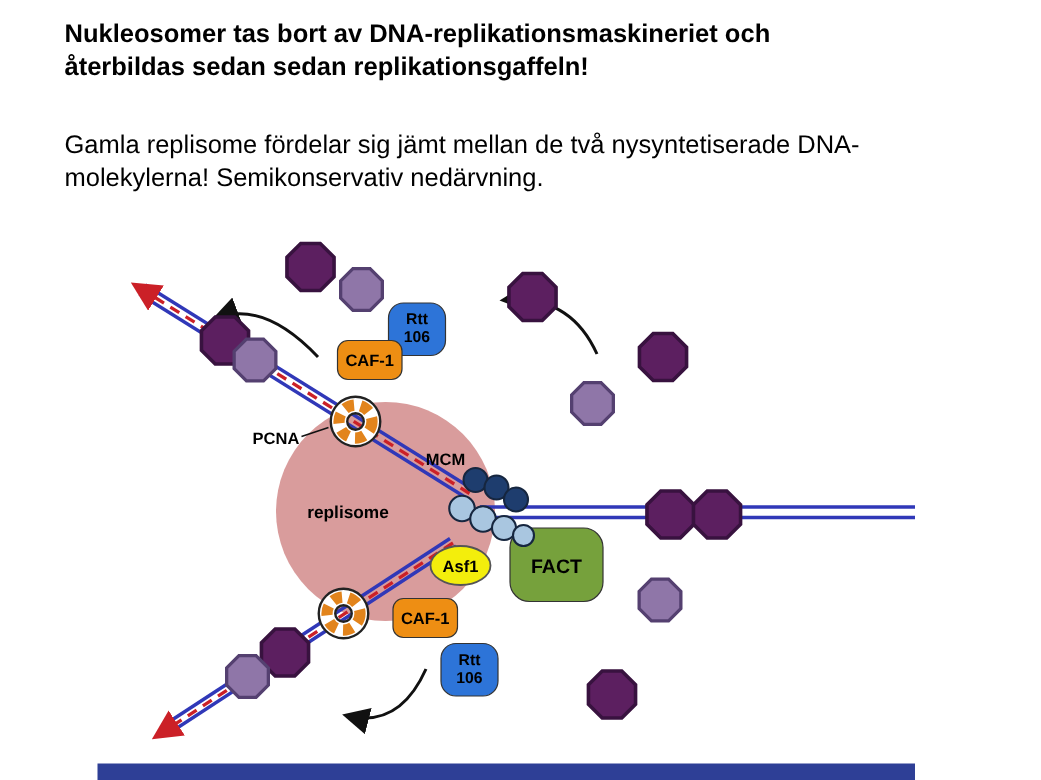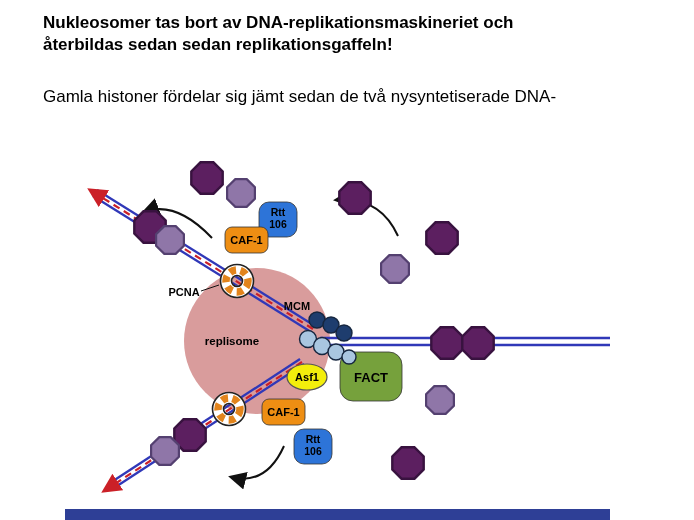--- a/index.html
+++ b/index.html
@@ -23,22 +23,22 @@
   .box{stroke:#333333;stroke-width:0.8;}
 </style>
 </head>
 <body>
 
 <div class="slide">
 
   <div class="text-block">
     <p class="title"><span>Nukleosomer tas bort av DNA-replikationsmaskineriet och</span><br>
     <span>återbildas sedan sedan replikationsgaffeln!</span></p>
-    <p class="body-text"><span>Gamla histoner fördelar sig jämt sedan de två nysyntetiserade DNA-</span><br>
-    </p>
+    <p class="body-text"><span>Gamla replisome fördelar sig jämt mellan de två nysyntetiserade DNA-</span><br>
+    <span>molekylerna! Semikonservativ nedärvning.</span></p>
   </div>
 
   <svg class="diagram" width="694" height="520" viewBox="0 0 694 520" xmlns="http://www.w3.org/2000/svg">
     <defs>
       <path id="octL" d="M6.5,-15.7 L15.7,-6.5 L15.7,6.5 L6.5,15.7 L-6.5,15.7 L-15.7,6.5 L-15.7,-6.5 L-6.5,-15.7 Z"></path>
       <path id="octS" d="M5.7,-13.9 L13.9,-5.7 L13.9,5.7 L5.7,13.9 L-5.7,13.9 L-13.9,5.7 L-13.9,-5.7 L-5.7,-13.9 Z"></path>
       <marker id="mk-black" markerWidth="10" markerHeight="10" refX="7.5" refY="4.5" orient="auto">
         <path d="M0,0 L9,4.5 L0,9 Z" fill="#111111"></path>
       </marker>
       <marker id="mk-red" markerWidth="10" markerHeight="10" refX="7.5" refY="4.5" orient="auto">

